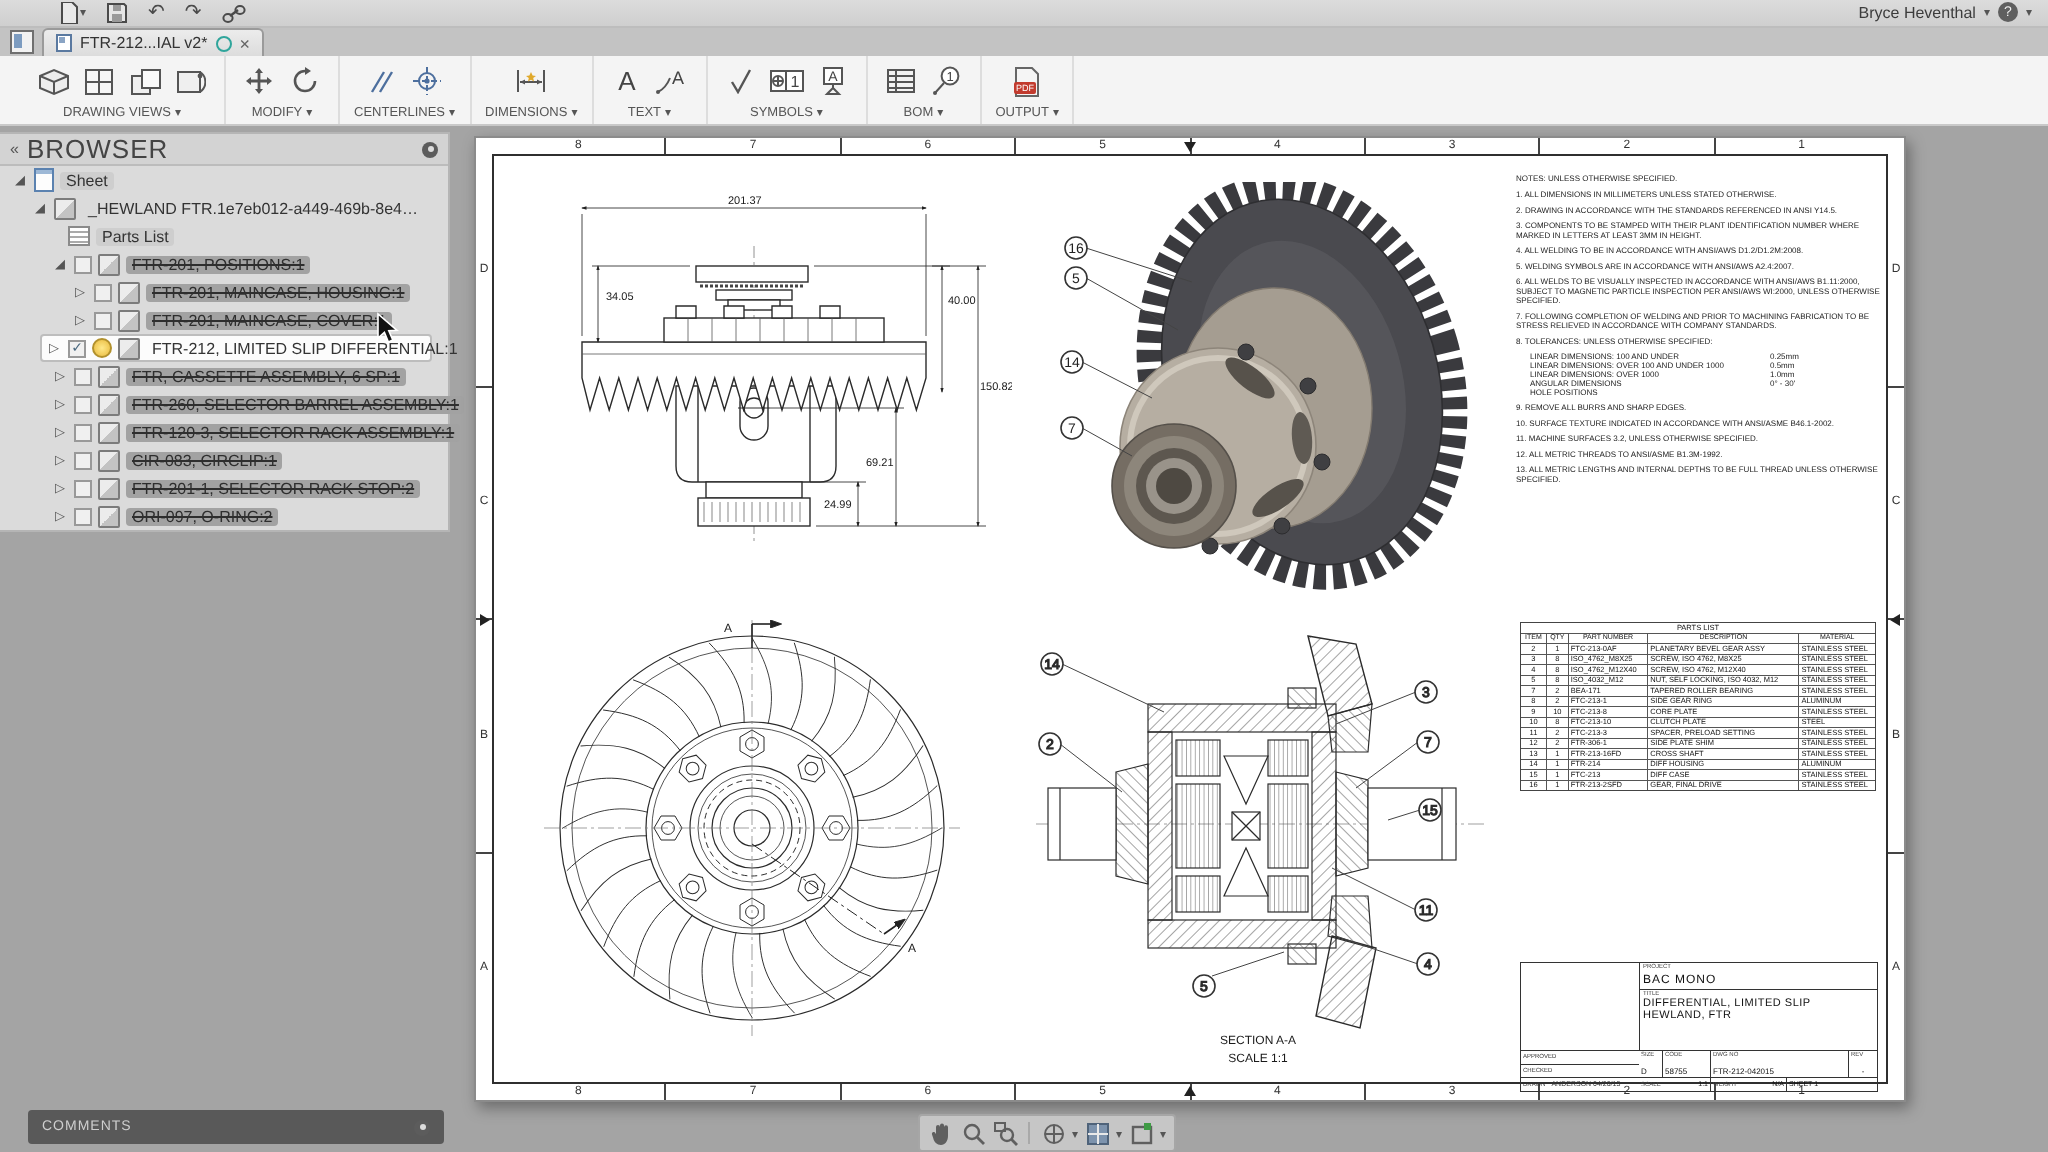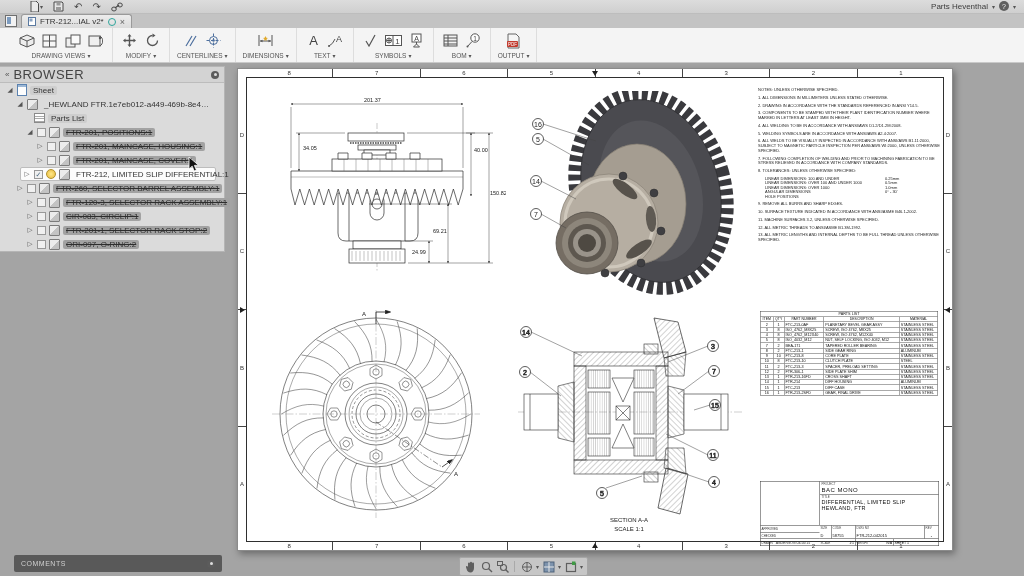--- a/index.html
+++ b/index.html
@@ -159,21 +159,21 @@
   <span class="tbicon">↶</span>
   <span class="tbicon">↷</span>
   <span class="tbicon">
     <svg width="12" height="10" viewBox="0 0 12 10">
         <path d="M4 6 L8 3" stroke="#4a4a4a" stroke-width="1.2"></path>
         <ellipse cx="3" cy="7" rx="2.3" ry="2" fill="none" stroke="#4a4a4a"></ellipse>
         <ellipse cx="9" cy="3" rx="2.3" ry="2" fill="none" stroke="#4a4a4a"></ellipse>
       </svg>
   </span>
   <span id="userarea">
-    <span>Parts Heventhal</span>
+    <span>Bryce Heventhal</span>
     <span class="caret">▾</span>
     <span class="helpcirc">?</span>
     <span class="caret">▾</span>
   </span>
 </div>
 
 <div id="tabbar" class="abs">
   <span id="docsicon"></span>
   <div class="tab">
     <svg width="8" height="9" viewBox="0 0 8 9">
@@ -401,21 +401,27 @@
     <span class="cicon"></span>
     <span class="lbl chipg">FTR-201, MAINCASE, COVER:1</span>
   </div>
   <div class="trow activerow">
     <span class="tw">▷</span>
     <span class="cb">✓</span>
     <span class="bulbi"></span>
     <span class="cicon"></span>
     <span class="lbl">FTR-212, LIMITED SLIP DIFFERENTIAL:1</span>
   </div>
-  <div class="trow struck" style="padding-left:16px">
+  <div class="trow struck" style="padding-left:26px">
+    <span class="tw">▷</span>
+    <span class="cb"></span>
+    <span class="cicon"></span>
+    <span class="lbl chipg">FTR, CASSETTE ASSEMBLY, 6 SP:1</span>
+  </div>
+  <div class="trow struck" style="padding-left:26px">
     <span class="tw">▷</span>
     <span class="cb"></span>
     <span class="cicon"></span>
     <span class="lbl chipg">FTR-260, SELECTOR BARREL ASSEMBLY:1</span>
   </div>
   <div class="trow struck" style="padding-left:26px">
     <span class="tw">▷</span>
     <span class="cb"></span>
     <span class="cicon"></span>
     <span class="lbl chipg">FTR-120-3, SELECTOR RACK ASSEMBLY:1</span>

